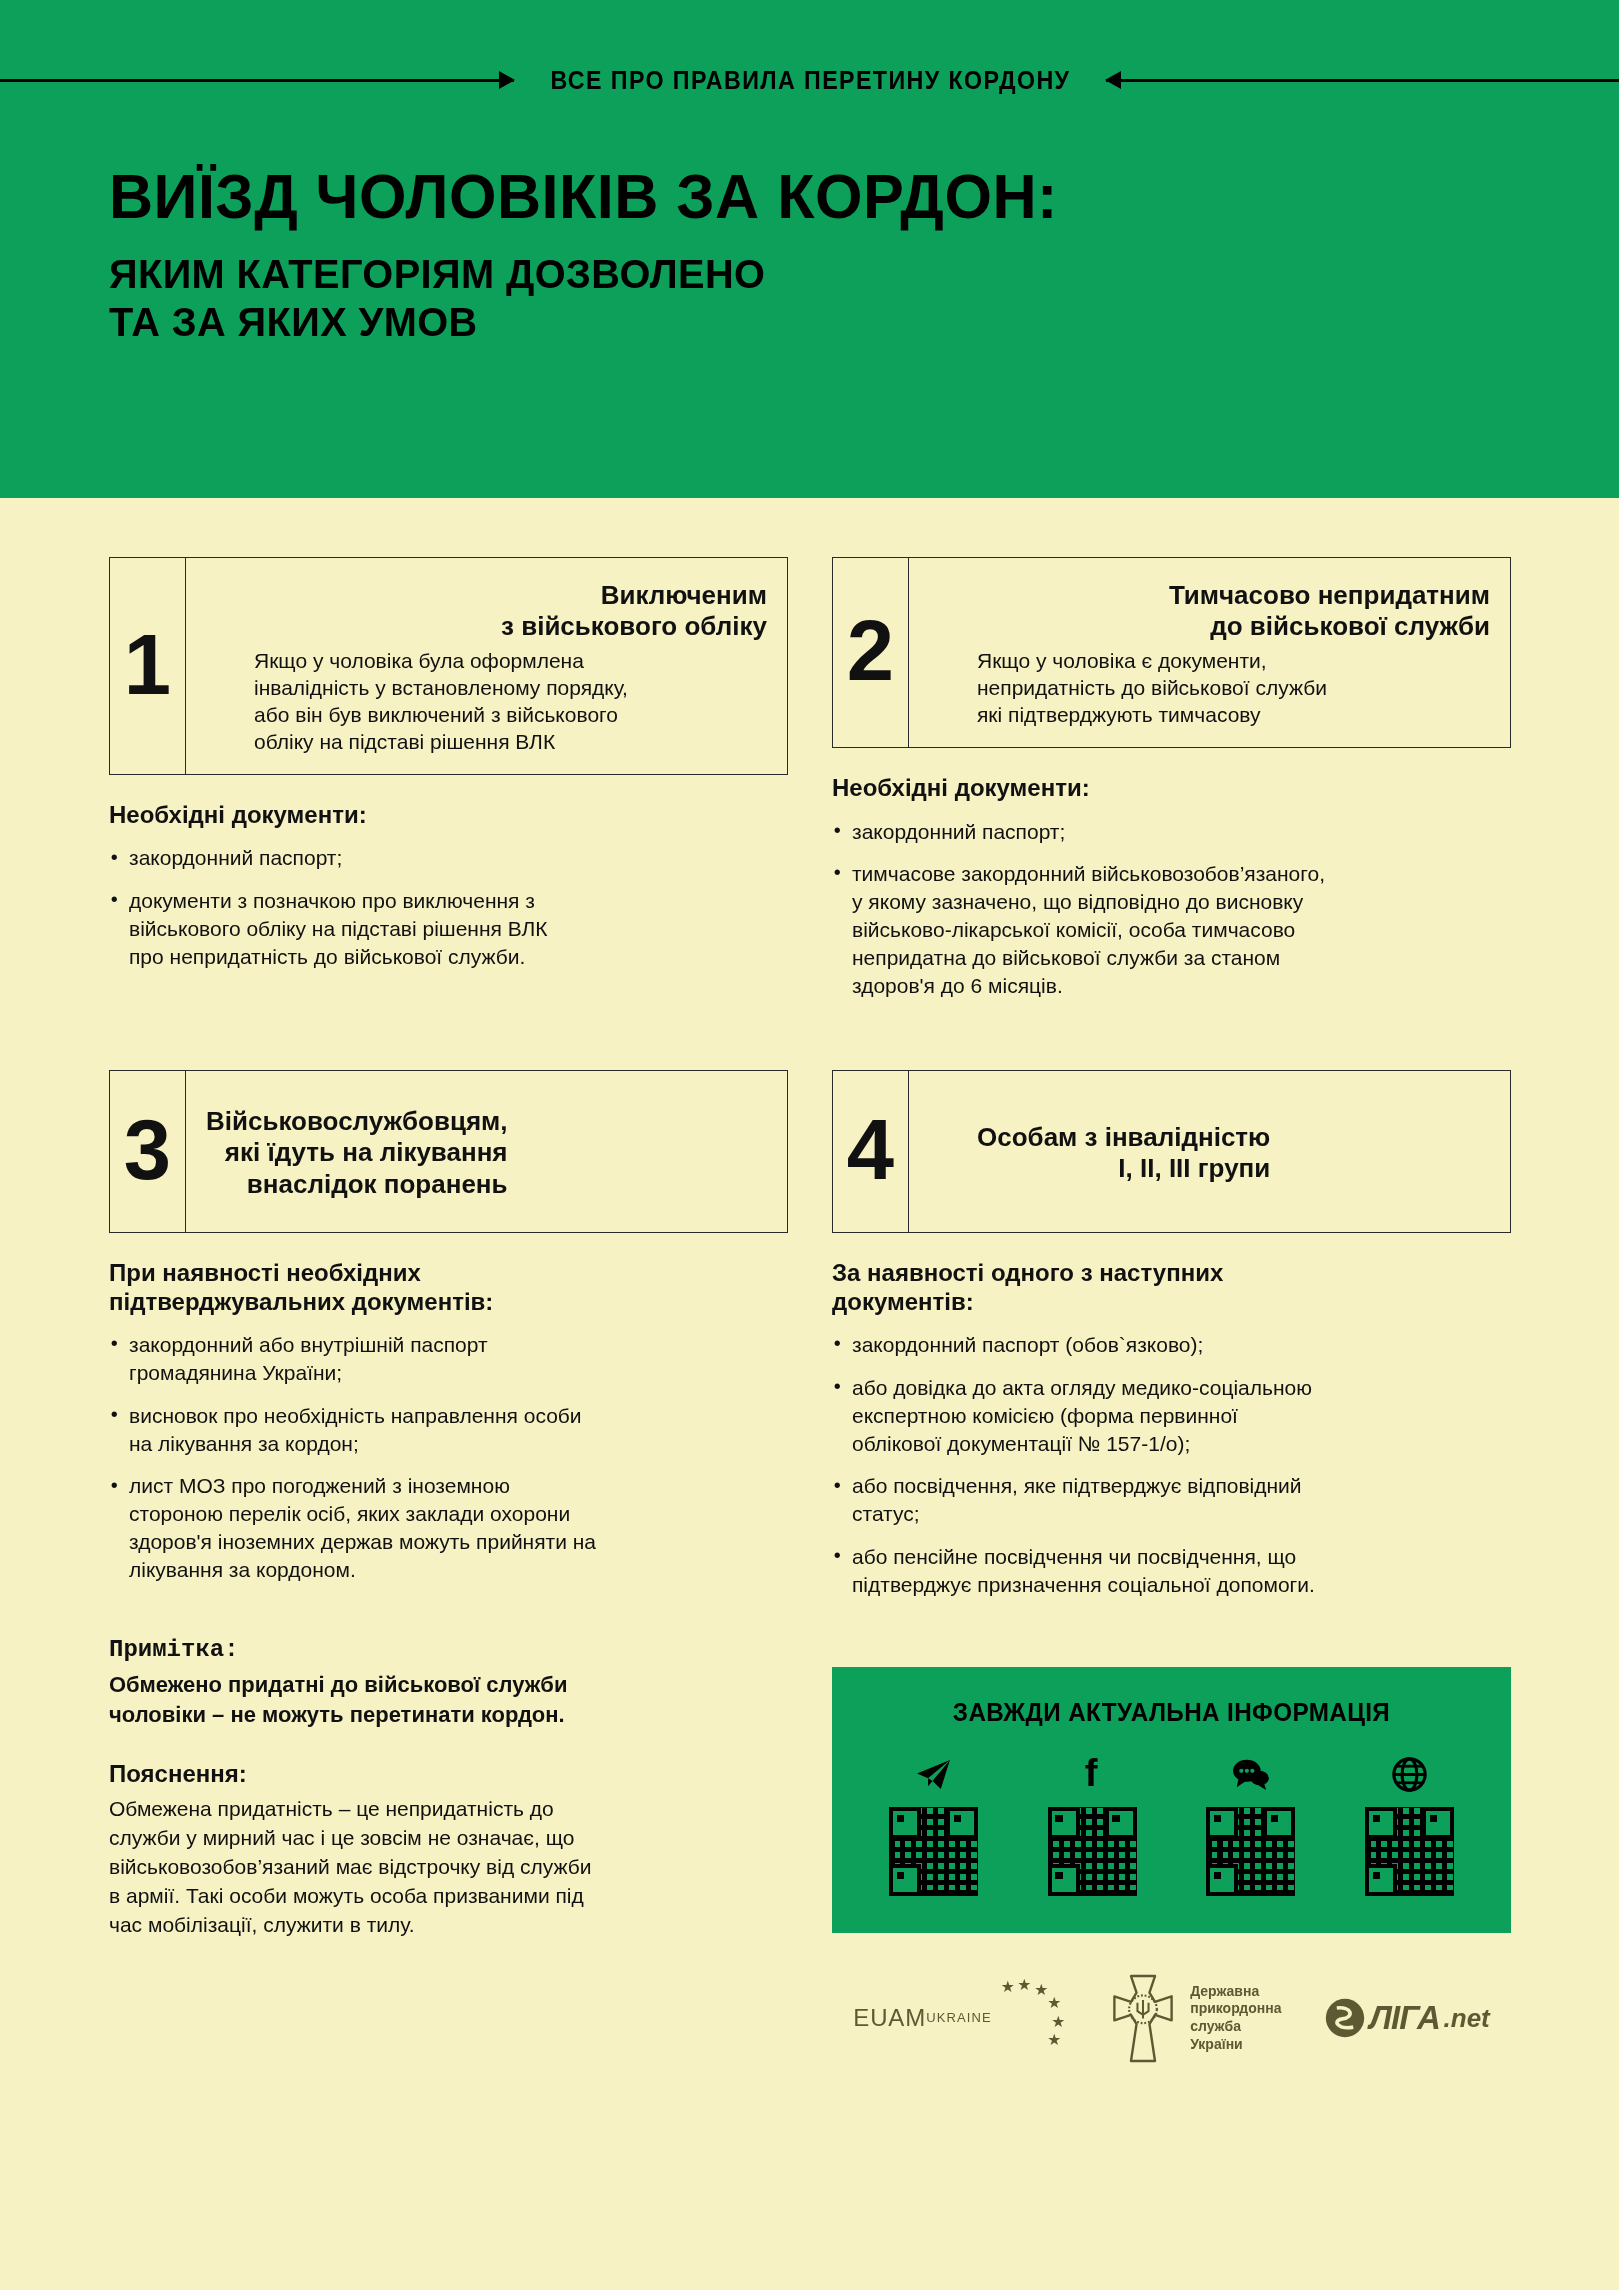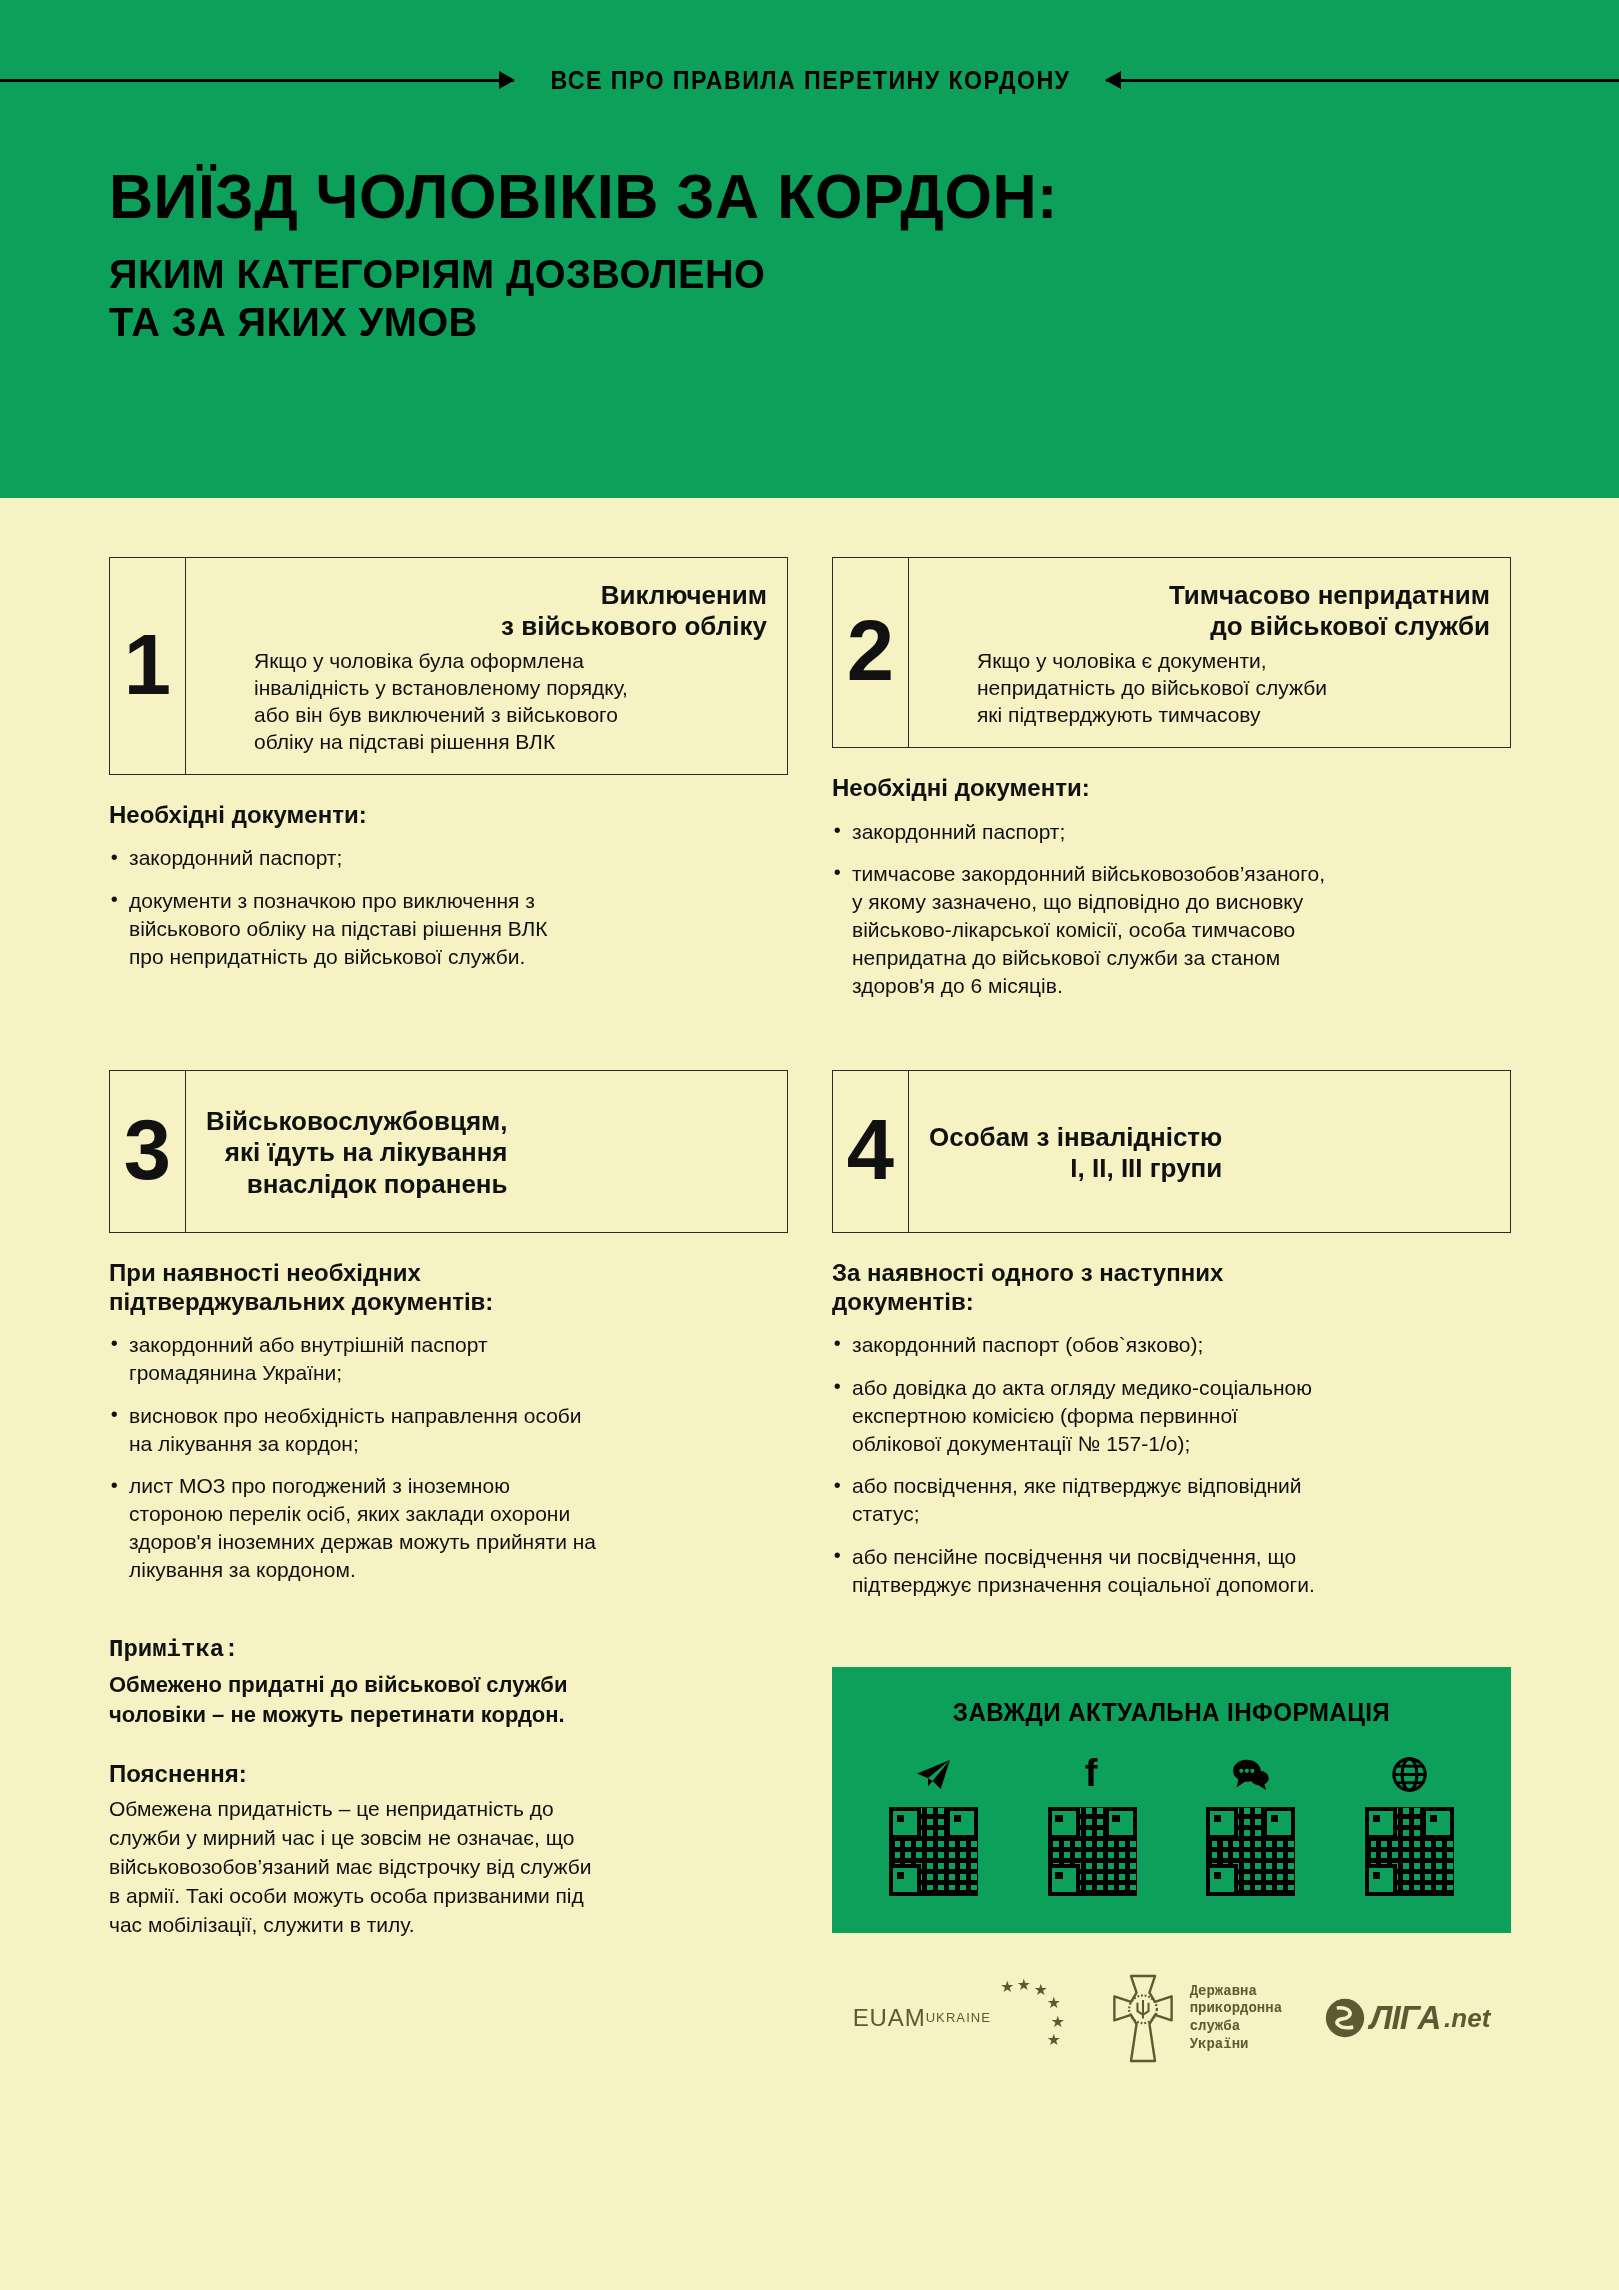--- a/index.html
+++ b/index.html
@@ -290,21 +290,20 @@
 
   .logo-dpsu {
     display: flex;
     align-items: center;
     gap: 11px;
   }
   .dpsu-text {
     font-size: 14px;
     line-height: 1.28;
     font-weight: 700;
-    font-family: Liberation Mono, monospace;
   }
   .logo-liga {
     display: flex;
     align-items: center;
     gap: 3.7px;
   }
   .liga-word {
     font-size: 33px;
     font-weight: 700;
     font-style: italic;
@@ -457,21 +456,21 @@
           <div>в армії. Такі особи можуть особа призваними під</div>
           <div>час мобілізації, служити в тилу.</div>
         </div>
       </div>
     </div>
 
     <div class="col">
       <div class="numcard">
         <div class="num">4</div>
         <div class="body" style="display:flex;align-items:center;">
-          <div class="headline" style="margin-bottom:0;">
+          <div class="headline" style="margin-bottom:0;margin-left:48px;">
             <div>Особам з інвалідністю</div>
             <div>I, II, III групи</div>
           </div>
         </div>
       </div>
       <div class="docs">
         <div class="docs-title">
           <div>За наявності одного з наступних</div>
           <div>документів:</div>
         </div>

